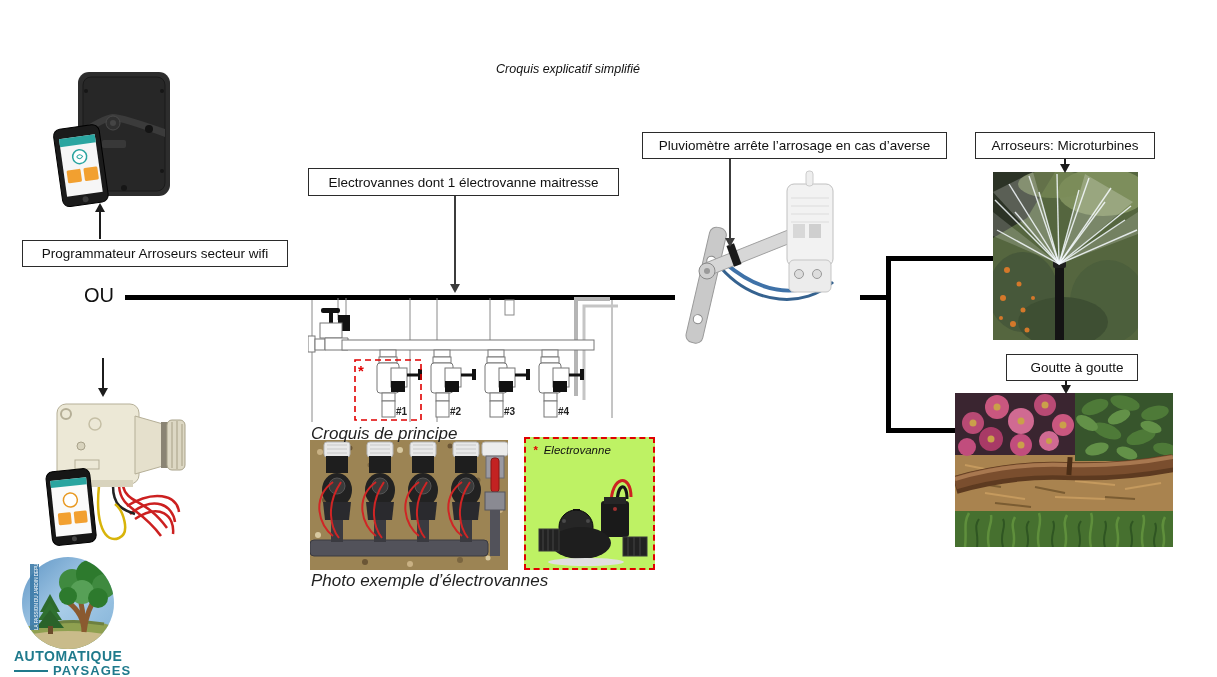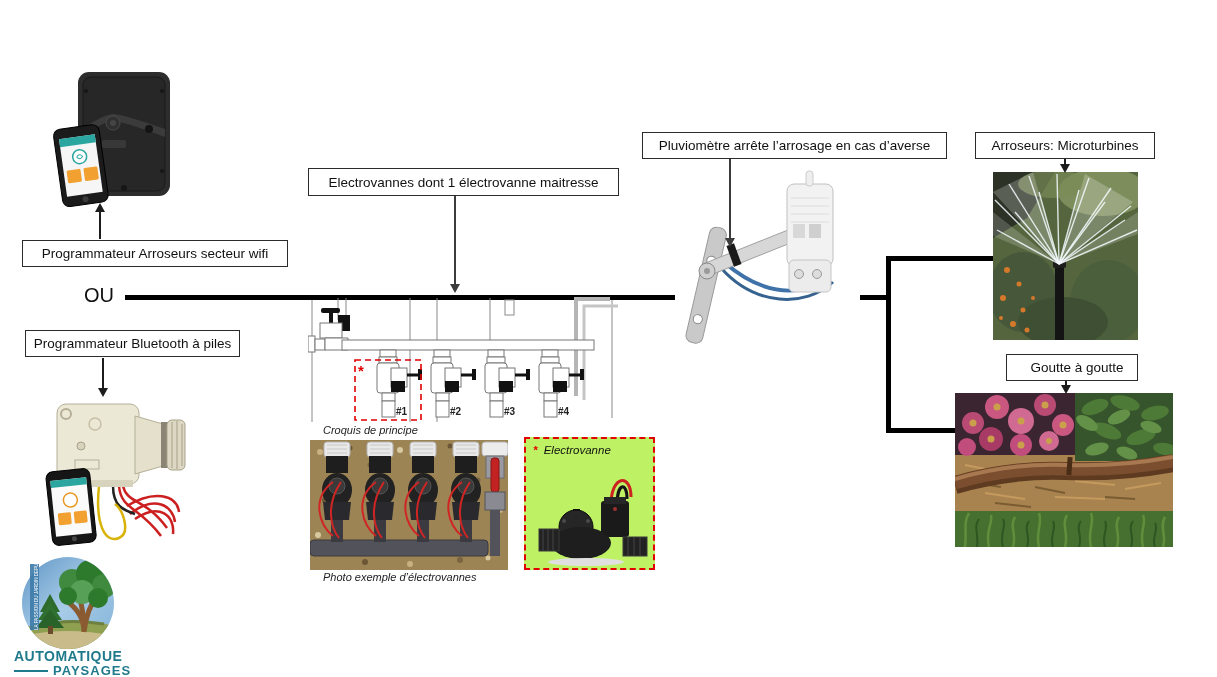--- a/index.html
+++ b/index.html
@@ -8,35 +8,36 @@
   .abs{position:absolute;}
   .title{left:248px;top:27px;width:640px;text-align:center;font-size:27px;font-weight:bold;letter-spacing:-0.3px;}
   .subtitle{left:248px;top:62px;width:640px;text-align:center;font-size:12.5px;font-style:italic;}
   .callout{background:#fff;border:1px solid #2b2b2b;display:flex;align-items:center;justify-content:center;
            font-size:13.5px;box-sizing:border-box;z-index:5;white-space:nowrap;}
   .hline,.vline{background:#000;z-index:1;}
   .aline{background:#1c1c1c;z-index:4;}
   .ahead{width:0;height:0;z-index:4;}
   .ahead.down{border-left:5px solid transparent;border-right:5px solid transparent;border-top:9px solid #1c1c1c;}
   .ahead.up{border-left:5px solid transparent;border-right:5px solid transparent;border-bottom:9px solid #1c1c1c;}
-  .cap{font-size:11px;font-style:italic;color:#222;z-index:5;margin-left:12px;}
+  .cap{font-size:17px;font-style:italic;color:#222;z-index:5;}
   .dashedbox{border:2px dashed #e00000;box-sizing:border-box;background:#bef264;z-index:5;}
   .ev-label{font-size:11.5px;font-style:italic;color:#111;}
   .red{color:#e00000;font-weight:bold;}
   .ou{font-size:20px;z-index:3;}
   .logo-name{color:#1f7a8c;font-weight:bold;font-size:14px;letter-spacing:0.5px;z-index:5;}
   .logo-name2{color:#1f7a8c;font-weight:bold;font-size:13px;letter-spacing:1px;z-index:5;display:flex;align-items:center;gap:5px;}
   .logo-dash{display:inline-block;width:34px;height:0;border-top:2px solid #1f7a8c;}
   .photo{z-index:2;}
 </style>
 </head>
 <body>
 
 <div id="canvas">
 
+  <div class="abs subtitle">Croquis explicatif simplifié</div>
 
   <div class="abs hline" style="left:125px;top:295px;width:766px;height:5px;"></div>
   <div class="abs vline" style="left:886px;top:256px;width:5px;height:177px;"></div>
   <div class="abs hline" style="left:886px;top:256px;width:107px;height:5px;"></div>
   <div class="abs hline" style="left:886px;top:428px;width:70px;height:5px;"></div>
 
   <div class="abs ou" style="left:84px;top:284px;">OU</div>
 
   <svg class="abs photo" style="left:50px;top:66px;" width="125" height="142" viewBox="0 0 125 142">
     <rect x="28" y="6" width="92" height="124" rx="11" fill="#2d2d2d"></rect>
@@ -62,23 +63,20 @@
     </g>
   </svg>
 
   <div class="abs ahead up" style="left:95px;top:203px;"></div>
   <div class="abs aline" style="left:99px;top:211px;width:2px;height:28px;"></div>
 
   <div class="abs callout" style="left:22px;top:240px;width:266px;height:27px;">
     <span>Programmateur Arroseurs secteur wifi</span>
   </div>
 
-  <div class="abs callout" style="left:25px;top:330px;width:215px;height:27px;">
-    <span>Programmateur Bluetooth à piles</span>
-  </div>
   <div class="abs aline" style="left:102px;top:358px;width:2px;height:30px;"></div>
   <div class="abs ahead down" style="left:98px;top:388px;"></div>
 
   <svg class="abs photo" style="left:35px;top:394px;" width="152" height="152" viewBox="0 0 152 152">
     <path d="M95 120 C120 100 138 112 140 128 M100 125 C125 108 140 122 138 140 M92 112 C118 96 142 100 144 118" stroke="#cc2020" stroke-width="2.5" fill="none"></path>
     <path d="M88 92 C92 110 110 104 132 134 M84 92 C86 116 104 112 126 142" stroke="#cc2020" stroke-width="2.5" fill="none"></path>
     <path d="M78 92 C78 112 88 116 100 120" stroke="#222" stroke-width="2.5" fill="none"></path>
     <path d="M64 92 C60 130 70 150 84 144 C96 139 88 116 80 110" stroke="#d8b40a" stroke-width="2.5" fill="none"></path>
     <rect x="22" y="10" width="82" height="80" rx="9" fill="#ece8d6" stroke="#b5af97"></rect>
     <path d="M100 22 L128 30 L128 72 L100 80 Z" fill="#e5e0cc" stroke="#b5af97"></path>

